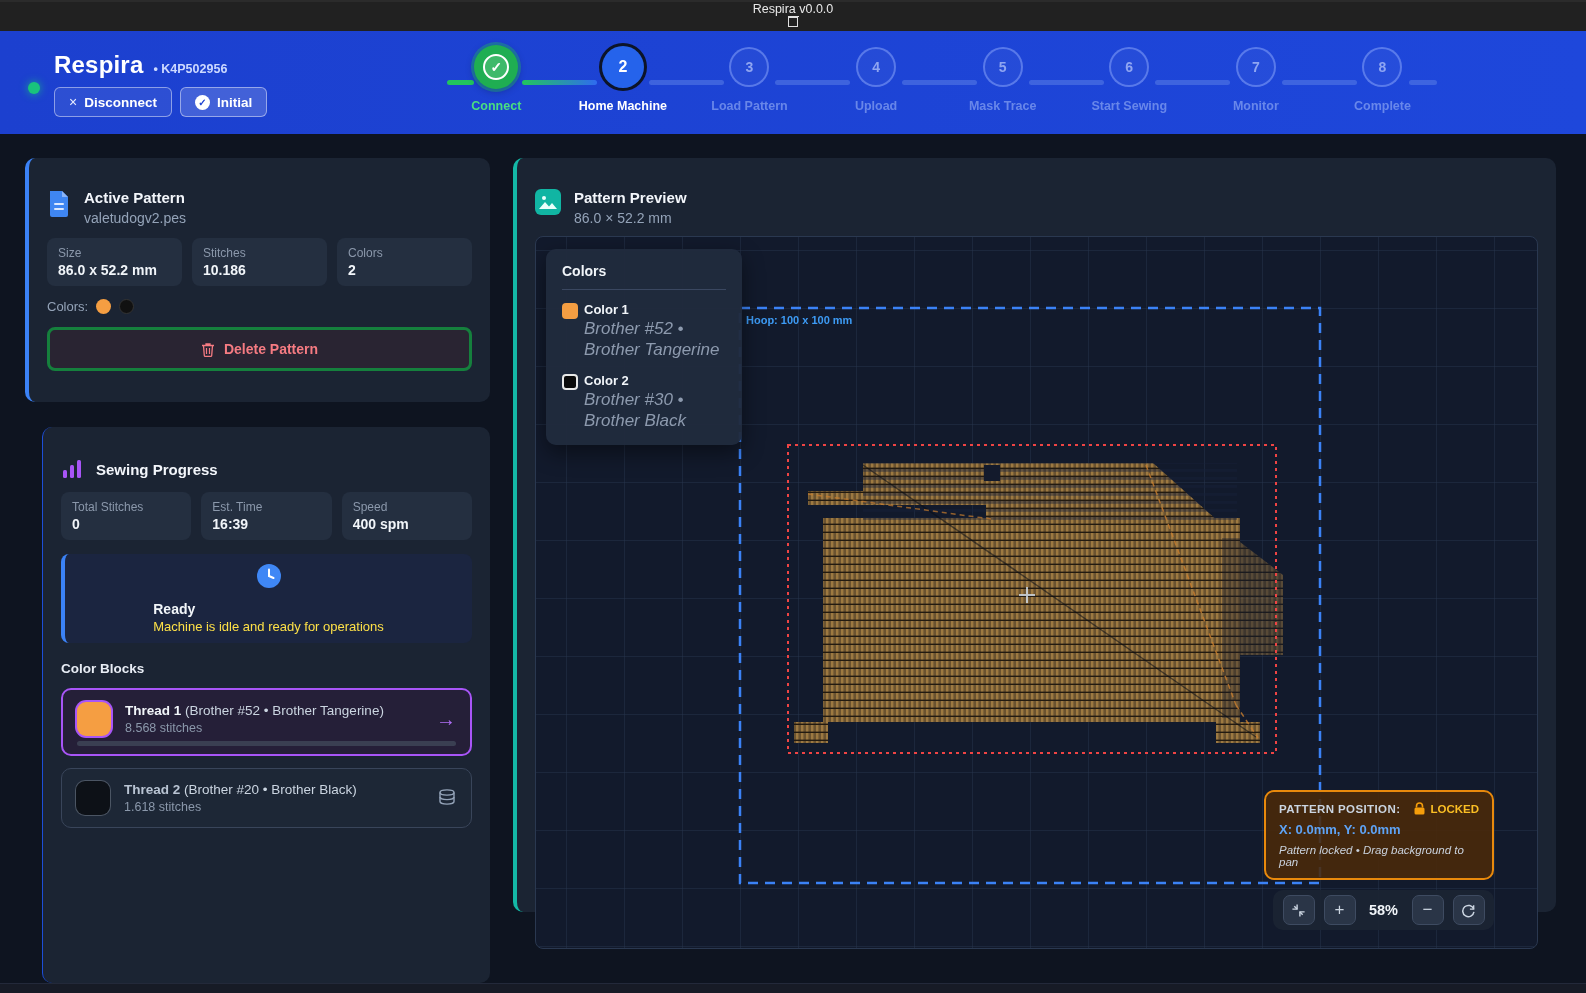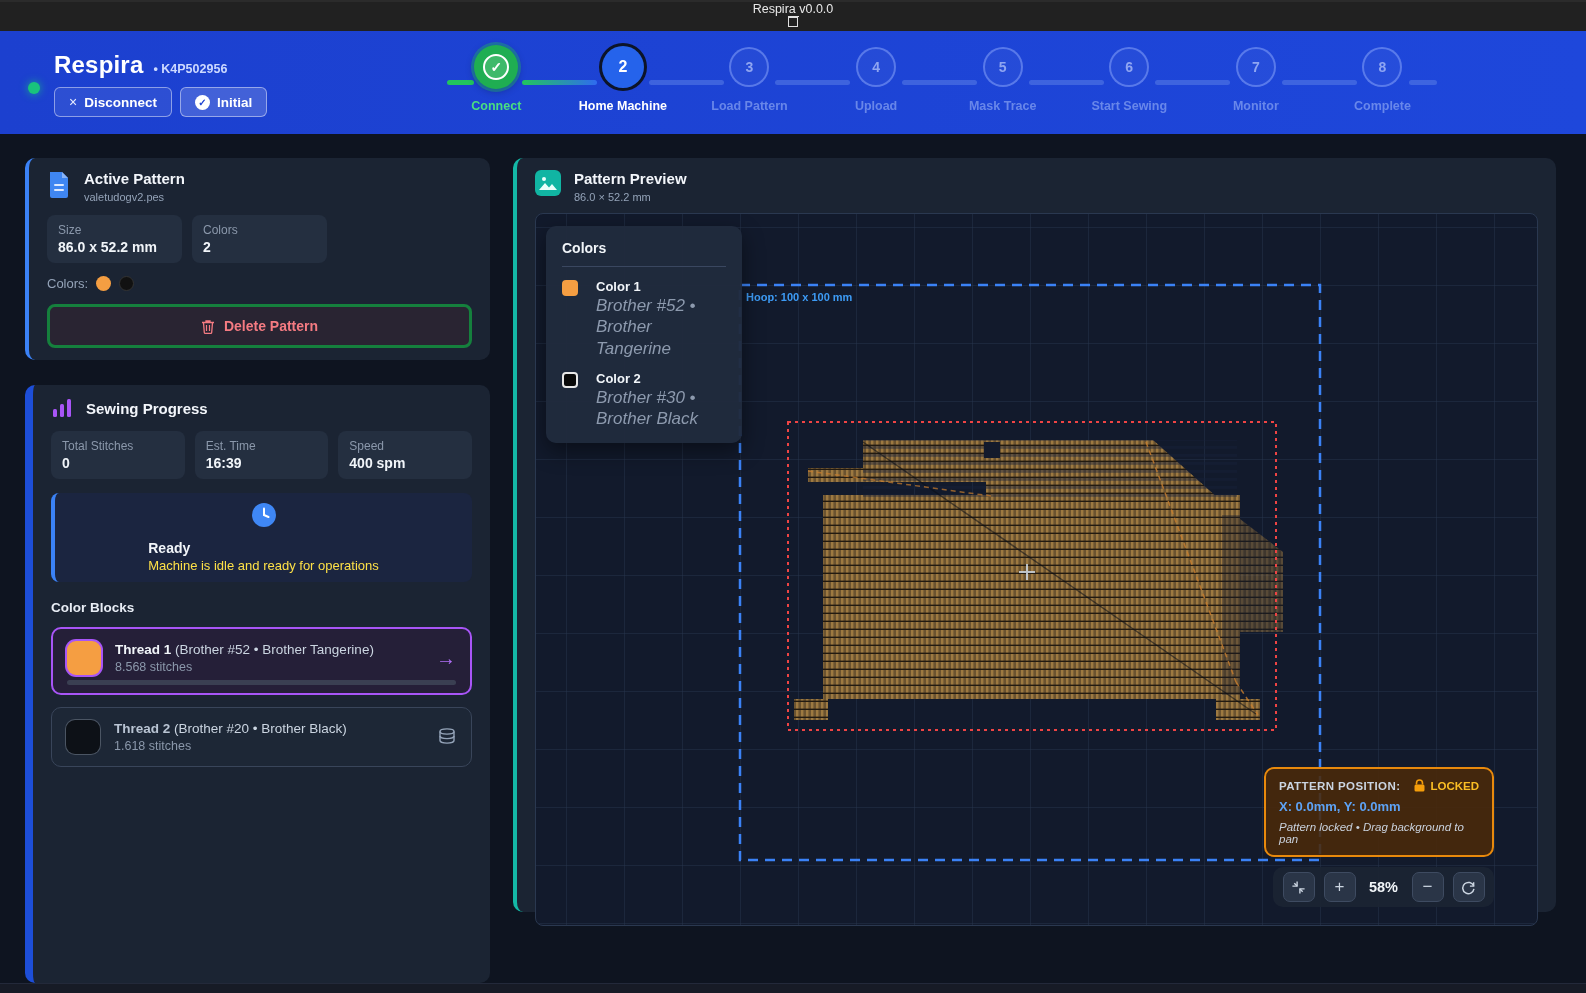--- a/index.html
+++ b/index.html
@@ -47,28 +47,28 @@
   .connectors { position:absolute; left:0; top:36px; width:100%; height:6px; z-index:1; }
   .conn { position:absolute; top:0; height:5px; border-radius:3px; background:rgba(90,125,230,.55); }
   .conn.done { background:linear-gradient(90deg,#22c55e,#2f6bf0); }
   .conn.lead { background:#22c55e; }
 
   
   .main { position:relative; height:849px; padding:24px 30px 0 25px; display:flex; gap:23px; }
   .col-left { width:475px; display:flex; flex-direction:column; gap:25px; }
   .card { background:#1b2433; border-radius:10px; position:relative; }
   .card.accent-blue { border-left:4px solid #3b82f6; }
-  .card.accent-purple { border-left:8px solid #1d4ed8; }
+  .card.accent-purple { border-left:1px solid #1d4ed8;margin-left:17px; }
   .card.accent-teal { border-left:4px solid #14b8a6; }
-  .card-pad { padding:12px 18px; }
+  .card-pad { padding:31px 18px; }
 
   .card-head { display:flex; align-items:flex-start; gap:13px; }
   .card-titles { display:flex; flex-direction:column; gap:4px; }
   .card-title { font-size:15px; font-weight:bold; color:#f3f6fb; }
-  .card-sub { font-size:11px; color:#94a3b8; }
+  .card-sub { font-size:14px; color:#94a3b8; }
 
   .stat-grid { display:grid; grid-template-columns:repeat(3,1fr); gap:10px; margin-top:12px; }
   .stat-box { background:#242f40; border-radius:8px; padding:8px 11px; }
   .stat-label { font-size:12px; color:#8b98ab; }
   .stat-value { font-size:14px; font-weight:bold; color:#f1f5f9; margin-top:2px; }
 
   .colors-row { display:flex; align-items:center; gap:8px; margin-top:13px; }
   .colors-label { font-size:13px; color:#94a3b8; }
   .swatch-dot { width:15px; height:15px; border-radius:50%; }
   .swatch-dot.dark { border:1px solid #333; }
@@ -101,21 +101,21 @@
   .col-right { flex:1; }
   .preview-card { height:754px; }
   .canvas { position:relative; margin-top:10px; width:1003px; height:713px; background:#121a2c;
             border:1px solid #2a3850; border-radius:8px; overflow:hidden; }
   .canvas svg.scene { position:absolute; inset:0; }
   .hoop-label { position:absolute; left:210px; top:77px; font-size:11px; font-weight:bold; color:#3d9bf5; }
 
   .legend { position:absolute; left:10px; top:12px; width:196px; background:rgba(32,43,61,.96); border-radius:10px;
             padding:14px 16px; box-shadow:0 8px 22px rgba(0,0,0,.45); }
   .legend-title { font-size:14px; font-weight:bold; color:#f1f5f9; padding-bottom:10px; border-bottom:1px solid #3a4760; }
-  .legend-entry { display:flex; gap:18px; margin-top:12px; }
+  .legend-entry { display:flex; gap:6px; margin-top:12px; }
   .legend-swatch { width:16px; height:16px; border-radius:4px; flex:none; margin-top:1px; }
   .legend-swatch.dark { border:2px solid #e8e8e8; }
   .legend-name { font-size:13px; font-weight:bold; color:#f1f5f9; }
   .legend-desc { font-size:17px; color:#8d9aae; margin-top:1px; line-height:1.25;font-style:italic; }
 
   .pos-overlay { position:absolute; left:728px; top:553px; width:230px; background:rgba(74,41,9,.88);
                  border:2px solid #e8890c; border-radius:10px; padding:10px 13px; }
   .pos-row1 { display:flex; align-items:center; justify-content:space-between; }
   .pos-heading { font-size:11.5px; font-weight:bold; letter-spacing:.4px; color:#cbd5e1; }
   .pos-locked { display:flex; align-items:center; gap:5px; font-size:11.5px; font-weight:bold; color:#fbbf24; }
@@ -262,20 +262,24 @@
           <span class="card-title">Active Pattern</span>
           <span class="card-sub">valetudogv2.pes</span>
         </div>
       </div>
       <div class="stat-grid">
         <div class="stat-box">
           <div class="stat-label">Size</div>
           <div class="stat-value">86.0 x 52.2 mm</div>
         </div>
         <div class="stat-box">
+          <div class="stat-label">Stitches</div>
+          <div class="stat-value">10.186</div>
+        </div>
+        <div class="stat-box">
           <div class="stat-label">Colors</div>
           <div class="stat-value">2</div>
         </div>
       </div>
       <div class="colors-row">
         <span class="colors-label">Colors:</span>
         <span class="swatch-dot" style="background-color: rgb(245, 158, 66);"></span>
         <span class="swatch-dot dark" style="background-color: rgb(17, 17, 17);"></span>
       </div>
       <button class="delete-btn">

